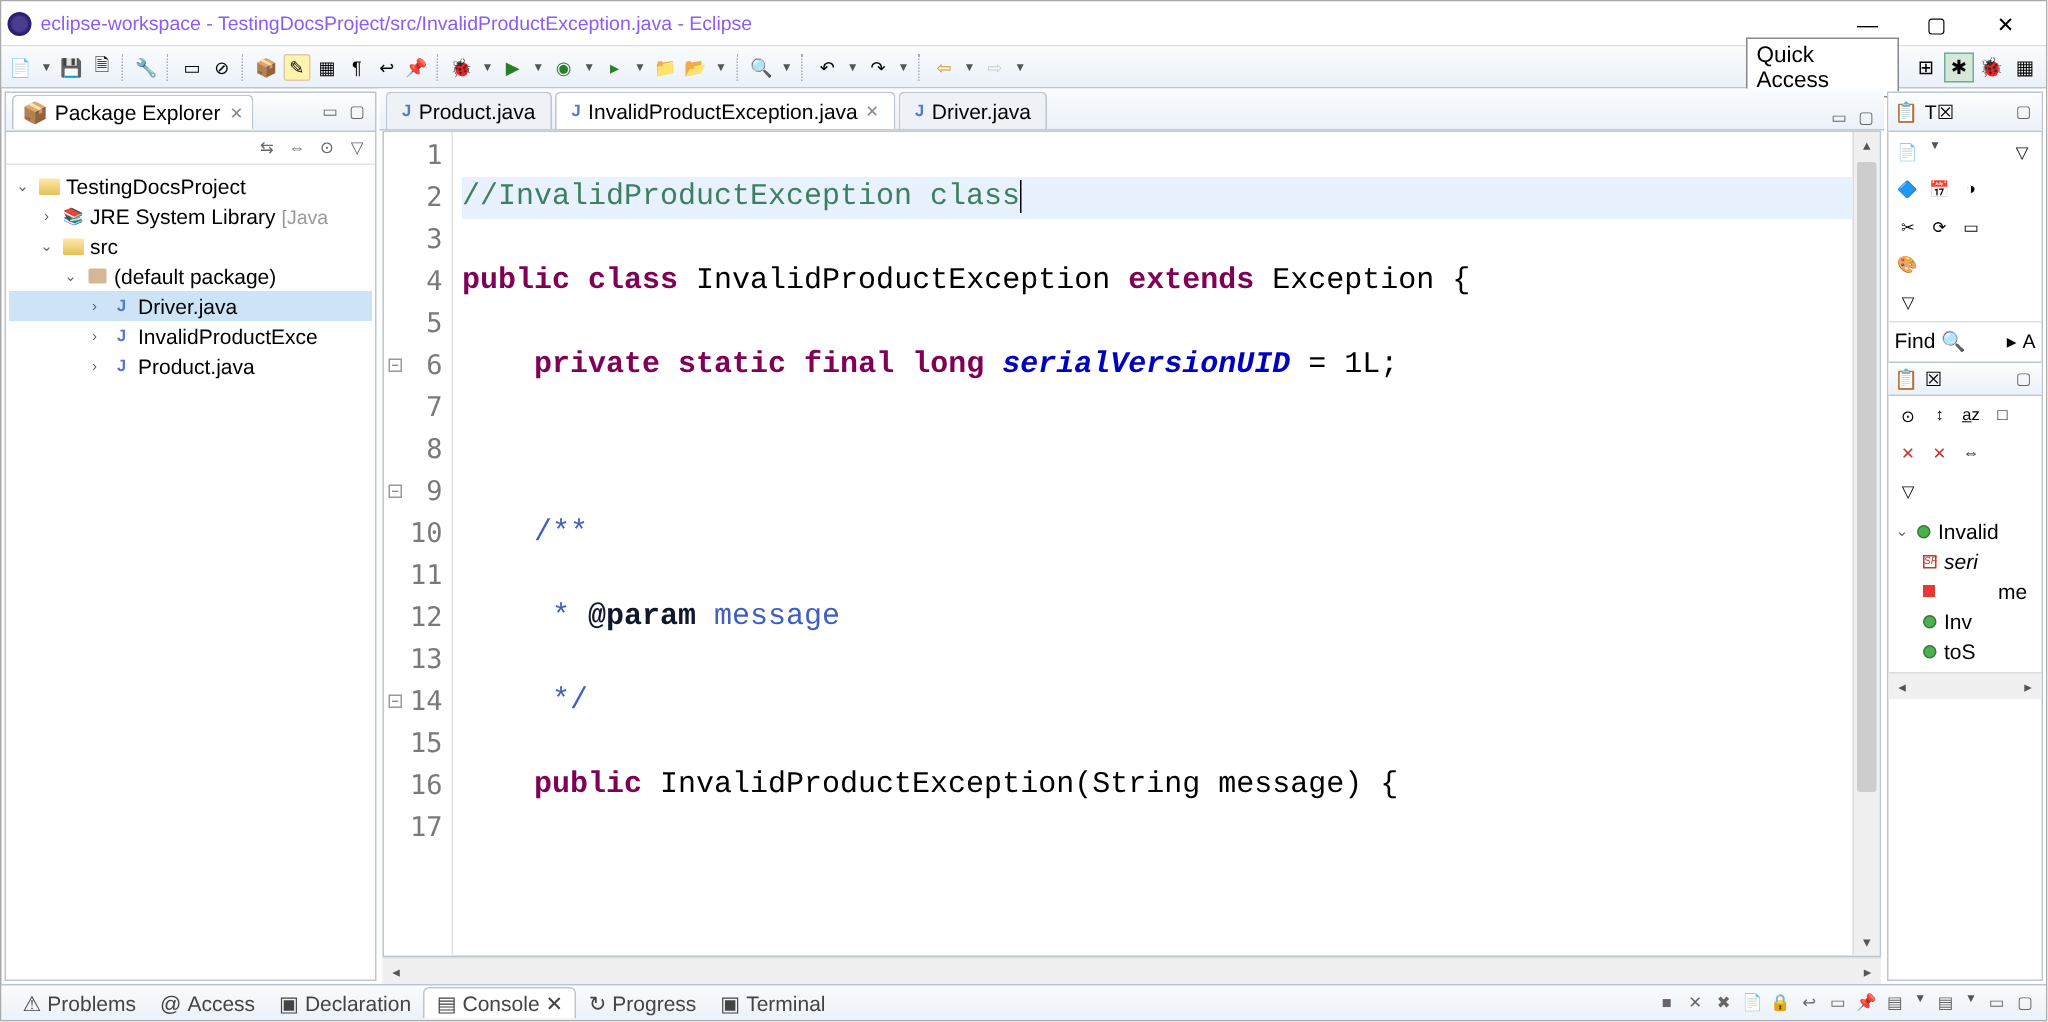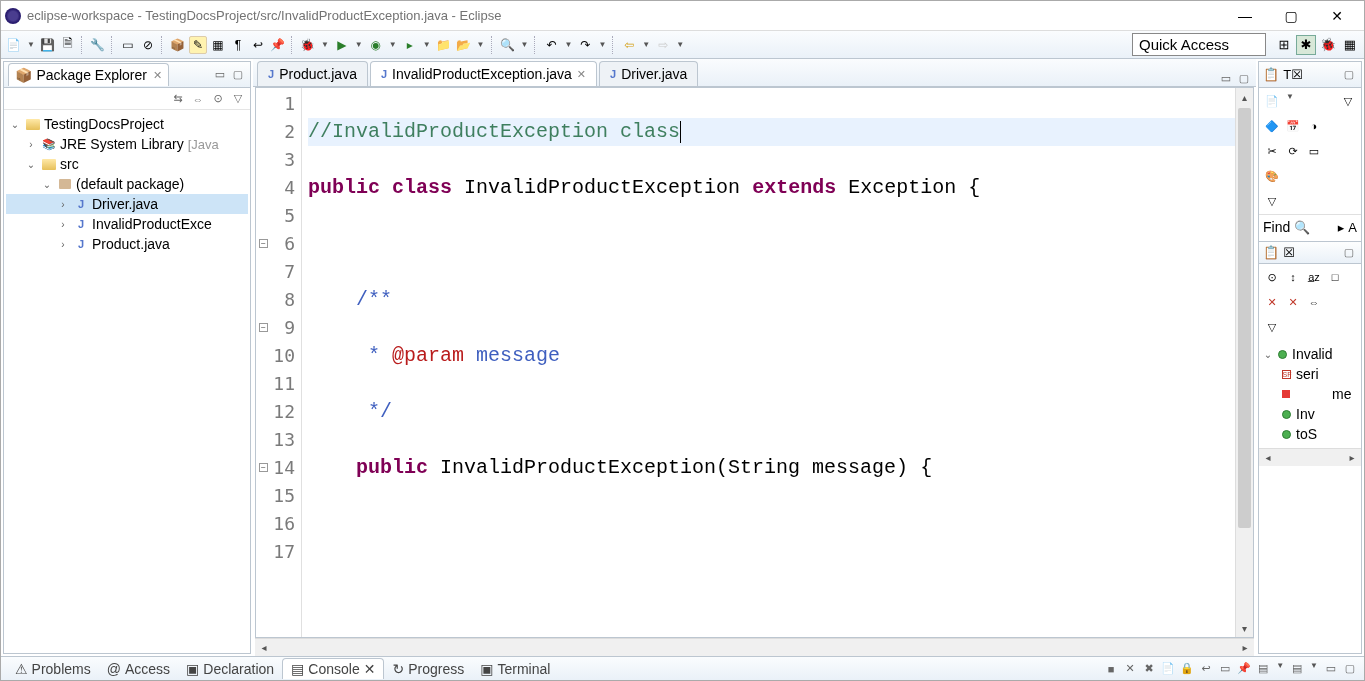--- a/index.html
+++ b/index.html
@@ -1,29 +1,29 @@
 <!DOCTYPE html>
 <html><head>
 <meta charset="utf-8">
 <style>
 * { box-sizing: border-box; margin: 0; padding: 0; }
 body { font-family: "Segoe UI", Tahoma, sans-serif; font-size: 13px; background: #f0f0f0; overflow: hidden; }
 .window { width: 1365px; height: 681px; display: flex; flex-direction: column; background: #fff; border: 1px solid #aaa; }
 .titlebar { display: flex; align-items: center; height: 30px; background: #fff; padding: 0 4px; border-bottom: 1px solid #ddd; }
 .titlebar .icon { width: 16px; height: 16px; background: radial-gradient(circle, #4a3d8f 40%, #2a1d6f 60%); border-radius: 50%; margin-right: 6px; }
-.titlebar .title { flex: 1; font-size: 13px; color: #737373; }
+.titlebar .title { flex: 1; font-size: 13px; color: #8b5cf6; }
 .win-controls { display: flex; }
 .win-btn { width: 46px; height: 30px; display: flex; align-items: center; justify-content: center; font-size: 14px; cursor: pointer; }
 .menubar { display: flex; height: 28px; align-items: center; background: #fff; padding: 0 2px; border-bottom: 1px solid #e5e5e5; }
 .menu-item { padding: 4px 10px; font-size: 15px; cursor: pointer; }
 .toolbar { display: flex; height: 28px; align-items: center; background: linear-gradient(#fafcfe,#eaf1f8); padding: 2px 4px; border-bottom: 1px solid #bcc6d0; gap: 2px; }
 .tb-btn { width: 18px; height: 18px; display: flex; align-items: center; justify-content: center; cursor: pointer; border-radius: 2px; font-size: 12px; }
 .tb-sep { width: 4px; height: 18px; border-left: 1px dotted #aab; margin: 0 2px; }
 .tb-drop { font-size: 8px; color: #555; padding: 0 2px; cursor: pointer; }
-.quick-access { margin-left: auto; border: 1px solid #888; padding: 2px 6px; font-size: 15px; background: #fff; width: 134px; }
+.quick-access { margin-left: auto; border: 1px solid #888; padding: 2px 6px; font-size: 15px; background: #fff; width: 102px; }
 .persp { display: flex; gap: 2px; margin-left: 6px; }
 .persp-btn { width: 20px; height: 20px; border: 1px solid transparent; display: flex; align-items: center; justify-content: center; cursor: pointer; }
 .persp-btn.active { border: 1px solid #7a9; background: #d8e8d8; }
 .main { flex: 1; display: flex; min-height: 0; }
 .panel { display: flex; flex-direction: column; background: #fff; border: 1px solid #bcc6d0; margin: 2px; }
 .left-panel { width: 248px; }
 .view-header { display: flex; align-items: center; height: 26px; background: linear-gradient(#fdfefe,#eaf1f8); border-bottom: 1px solid #bcc6d0; padding: 0 4px; }
 .view-tab { display: flex; align-items: center; gap: 4px; padding: 3px 6px; background: #fff; border: 1px solid #bcc6d0; border-bottom: none; border-radius: 4px 4px 0 0; font-size: 14px; }
 .view-tab .x { font-size: 11px; color: #888; margin-left: 2px; cursor: pointer; }
 .view-tools { margin-left: auto; display: flex; gap: 2px; }
@@ -44,21 +44,21 @@
 .editor { flex: 1; display: flex; background: #fff; overflow: hidden; border: 1px solid #bcc6d0; margin: 0 2px; position: relative; }
 .gutter { width: 46px; background: #fff; border-right: 1px solid #e0e0e0; text-align: right; padding: 2px 6px 2px 2px; color: #7a7a7a; font-family: Consolas, monospace; font-size: 18px; line-height: 28px; position: relative; }
 .gutter .ln { position: relative; }
 .fold-mark { position: absolute; left: 1px; width: 9px; height: 9px; border: 1px solid #999; font-size: 8px; line-height: 7px; text-align: center; color: #666; background: #fff; top: 9px; }
 .code { flex: 1; font-family: Consolas, "Courier New", monospace; font-size: 20px; line-height: 28px; padding: 2px 0 2px 6px; white-space: pre; overflow: auto; }
 .code .line { height: 28px; }
 .hl-line { background: #e8f2fe; }
 .kw { color: #7f0055; font-weight: bold; }
 .cm { color: #3f7f5f; }
 .jd { color: #3f5fbf; }
-.jt { color: #b91c1c; font-weight: normal; }
+.jt { color: #0f172a; font-weight: bold; }
 .fld { color: #0000c0; }
 .fld-i { color: #0000c0; font-style: italic; font-weight: bold; }
 .scrollbar-v { width: 18px; background: #f0f0f0; border-left: 1px solid #ddd; position: relative; }
 .sb-arrow { height: 18px; display: flex; align-items: center; justify-content: center; font-size: 10px; color: #555; cursor: pointer; }
 .sb-thumb { position: absolute; left: 2px; right: 2px; top: 20px; height: 420px; background: #cdcdcd; border-radius: 2px; }
 .scrollbar-h { height: 18px; background: #f0f0f0; border-top: 1px solid #ddd; display: flex; margin: 0 2px; }
 .sb-harrow { width: 18px; display: flex; align-items: center; justify-content: center; font-size: 10px; color: #555; cursor: pointer; }
 .right-panel { width: 104px; }
 .outline-tools { display: flex; flex-wrap: wrap; gap: 3px; padding: 4px; }
 .ot-btn { width: 18px; height: 18px; border: 1px solid transparent; font-size: 11px; display: flex; align-items: center; justify-content: center; cursor: pointer; }
@@ -252,20 +252,21 @@
           <div class="ln">12</div>
           <div class="ln">13</div>
           <div class="ln"><span class="fold-mark">−</span><span>14</span></div>
           <div class="ln">15</div>
           <div class="ln">16</div>
           <div class="ln">17</div>
         </div>
         <div class="code">
 <div class="line hl-line"><span class="cm">//InvalidProductException class</span><span class="cursor-caret"></span></div>
 <div class="line"><span class="kw">public</span> <span class="kw">class</span> <span>InvalidProductException</span> <span class="kw">extends</span> <span>Exception</span><span> {</span></div>
+<div class="line"><span>    </span><span class="kw">private</span> <span class="kw">static</span> <span class="kw">final</span> <span class="kw">long</span> <span class="fld-i">serialVersionUID</span><span> = 1L;</span></div>
 <div class="line"></div>
 <div class="line"><span>    </span><span class="jd">/**</span></div>
 <div class="line"><span>     </span><span class="jd">* </span><span class="jt">@param</span><span class="jd"> message</span></div>
 <div class="line"><span>     </span><span class="jd">*/</span></div>
 <div class="line"><span>    </span><span class="kw">public</span> <span>InvalidProductException(String message) {</span></div>
 
 
 
 
 
@@ -339,21 +340,21 @@
           <div class="ot-btn">▽</div>
         </div>
         <div class="outline-tree">
           <div class="outline-row">
             <span class="twist">⌄</span>
             <span class="outline-ico">
                 <span class="green-dot"></span>
               </span>
             <span>Invalid</span>
           </div>
-          <div class="outline-row" style="padding-left:18px;">
+          <div class="outline-row" style="padding-left:18px;font-style:italic;">
             <span class="outline-ico">
                 <span class="sf-box">SF</span>
               </span>
             <span>seri</span>
           </div>
           <div class="outline-row" style="padding-left:18px;gap:36px;">
             <span class="outline-ico">
                 <span class="red-sq"></span>
               </span>
             <span>me</span>

